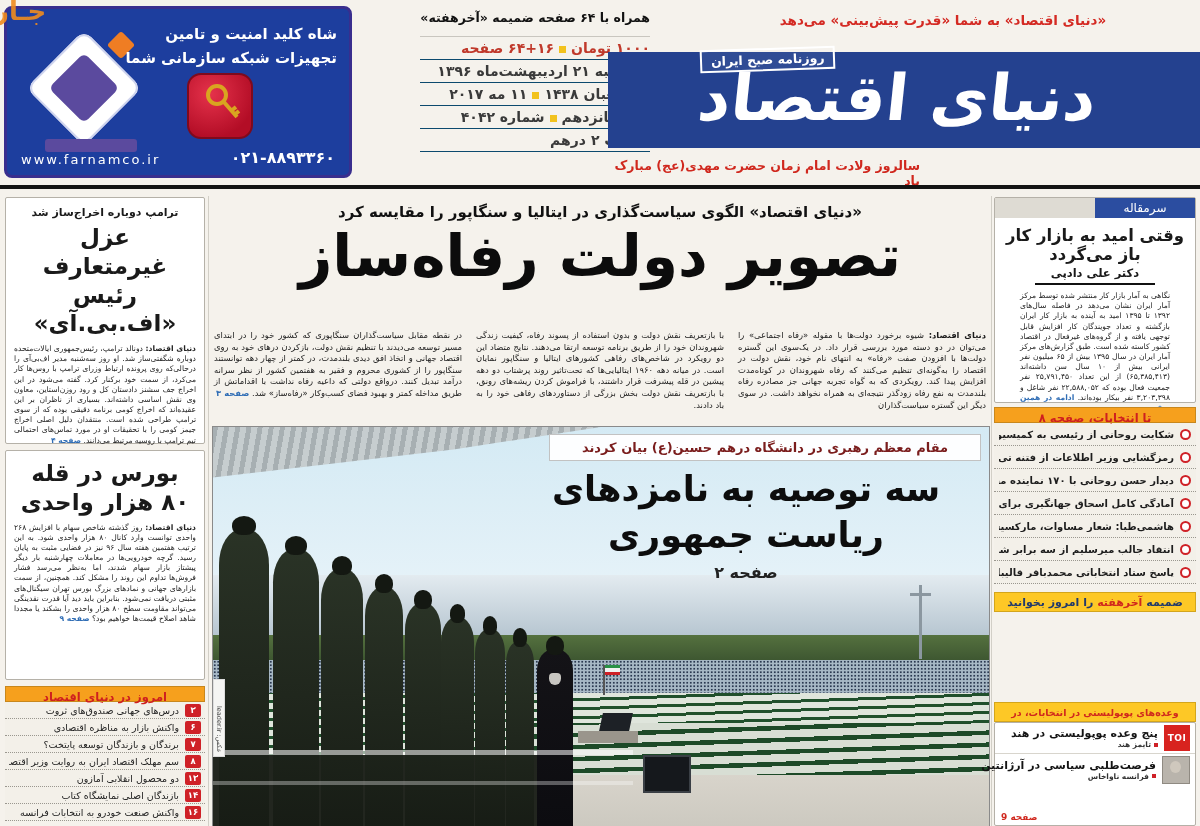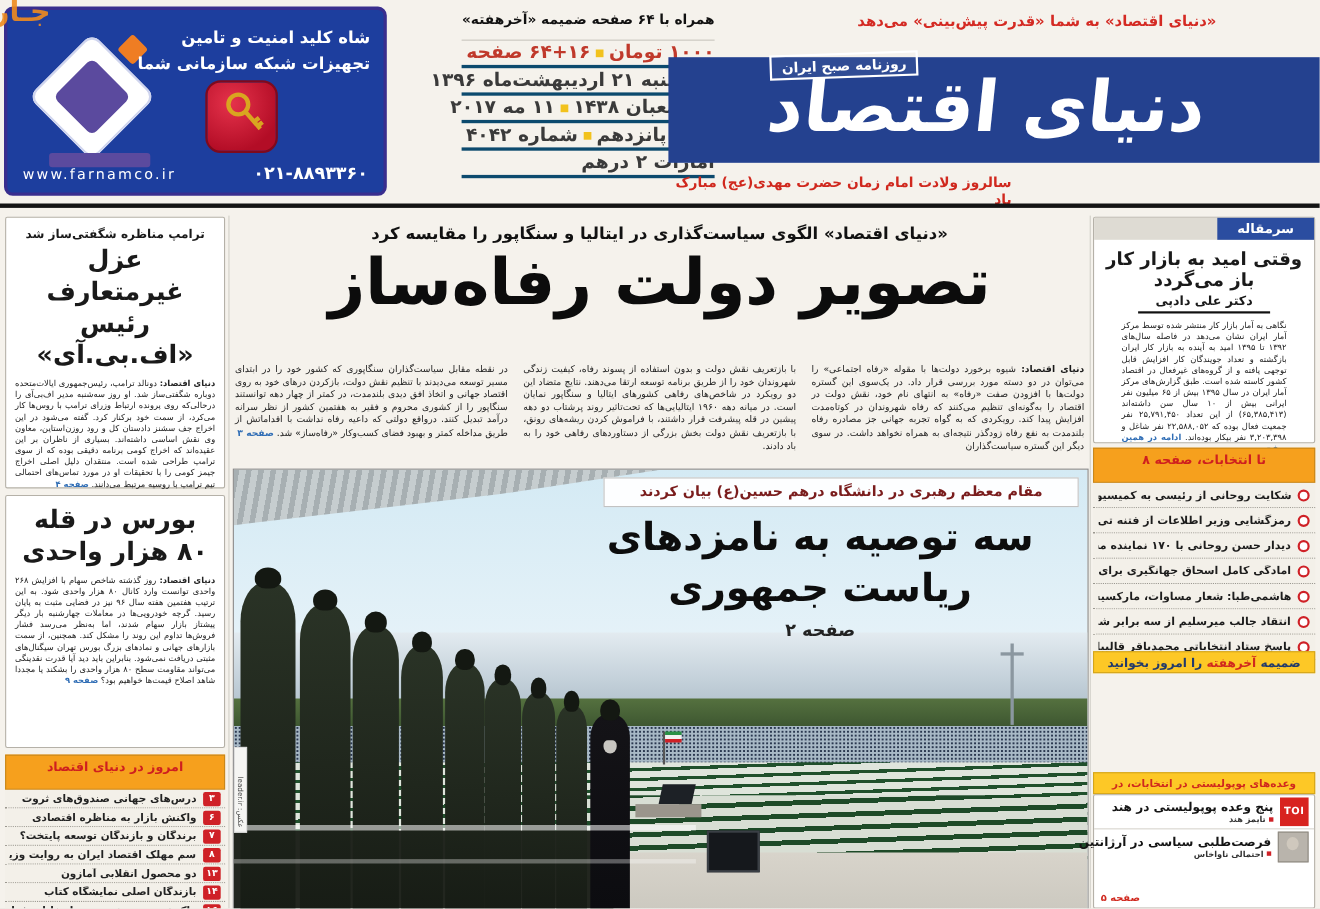--- a/index.html
+++ b/index.html
@@ -23,46 +23,46 @@
   .fword{left:38px;top:130px;width:92px;height:13px;background:#5b4a9e;border-radius:3px;}
   .keyicon{right:96px;top:64px;width:62px;height:62px;border-radius:14px;
            background:radial-gradient(circle at 35% 30%,#e5324b,#b30d26 75%);border:2px solid #7e0a1d;}
   .adline{right:12px;color:#fff;font-size:15px;font-weight:bold;}
   .adphone{right:14px;bottom:8px;color:#fff;font-size:16px;font-weight:bold;direction:ltr;letter-spacing:1px;}
   .adsite{left:14px;bottom:8px;color:#fff;font-size:13px;direction:ltr;letter-spacing:2px;margin-top:16px;}
 
   .info{left:356px;top:8px;width:300px;height:172px;}
   .inote{position:absolute;right:6px;top:2px;font-size:12.5px;font-weight:bold;color:#111;}
   .irows{position:absolute;right:6px;top:28px;width:230px;}
-  .irow{height:22px;line-height:22px;border-bottom:3px solid #0c4a6e;font-size:17px;font-weight:bold;
+  .irow{height:22px;line-height:22px;border-bottom:1px solid #0c4a6e;font-size:14px;font-weight:bold;
         color:#3a3a3a;text-align:right;white-space:nowrap;}
   .irow:first-child{border-top:1px solid #c9c6bf;}
   .ysq{display:inline-block;width:7px;height:7px;background:#f2c21d;margin:0 5px;vertical-align:middle;}
   .num{color:#c0392b;}
   .anniv{left:598px;top:158px;width:322px;text-align:right;font-size:12.5px;font-weight:bold;color:#d0281e;}
 
   .tagline{left:748px;top:12px;width:390px;text-align:center;font-size:13.5px;font-weight:bold;color:#d42a23;}
   .band{left:608px;top:52px;width:592px;height:96px;background:#24418f;}
   .mtitle{position:absolute;left:0;right:14px;top:0;height:96px;line-height:92px;text-align:center;
           color:#fff;font-size:64px;font-weight:bold;transform:skewX(-6deg);white-space:nowrap;}
   .msub{position:absolute;left:92px;top:-4px;border:2px solid #fff;color:#fff;background:rgba(255,255,255,.06);
         font-size:12.5px;font-weight:bold;padding:2px 9px;transform:rotate(-2deg);white-space:nowrap;}
   .blackrule{left:0;top:185px;width:1200px;height:4px;background:#141414;}
 
   
   .lkicker{font-size:11px;font-weight:bold;text-align:center;margin-top:4px;}
   .lhead{font-size:23px;font-weight:bold;text-align:center;line-height:1.25;margin:4px 0 6px;}
   .small-body{font-size:7.6px;line-height:1.34;color:#222;}
-  .striph{height:32px;line-height:20px;text-align:center;background:#f6a01d;color:#cf1f1f;
+  .striph{height:16px;line-height:20px;text-align:center;background:#f6a01d;color:#cf1f1f;
           font-weight:bold;font-size:11.5px;border:1px solid #c8871c;box-sizing:border-box;}
   .trow{display:flex;align-items:center;gap:6px;height:17px;background:#f3f0e9;border-bottom:1px dotted #9a978f;
         padding:0 4px;box-sizing:border-box;}
   .tnum{flex:0 0 16px;height:13px;background:#cf2127;color:#fff;font-size:8.5px;font-weight:bold;
         display:flex;align-items:center;justify-content:center;border-radius:2px;}
-  .ttext{font-size:9.5px;font-weight:bold;color:#222;white-space:nowrap;overflow:hidden;}
+  .ttext{font-size:9.5px;font-weight:normal;color:#222;white-space:nowrap;overflow:hidden;}
 
   
   .ckicker{left:220px;top:203px;width:760px;text-align:center;font-size:15px;font-weight:bold;color:#111;}
   .chead{left:220px;top:222px;width:760px;text-align:center;font-size:58px;font-weight:bold;color:#0c0c0c;
          letter-spacing:-1px;}
   .cbody{left:214px;top:330px;width:772px;display:flex;gap:14px;}
   .ccol{flex:1;font-size:8.4px;line-height:1.38;}
 
   
   .photo{left:212px;top:426px;width:776px;height:400px;border:1px solid #8a8a8a;overflow:hidden;
@@ -97,22 +97,22 @@
            background:rgba(255,255,255,.95);border:1px solid #c2c2c2;color:#7a1d1d;
            font-size:13px;font-weight:bold;}
   .phead{position:absolute;right:18px;top:40px;width:450px;text-align:center;color:#0d0d0d;
          font-size:35px;font-weight:bold;line-height:1.3;}
   .ppage{font-size:16px;font-weight:bold;color:#222;margin-top:5px;}
   .pcredit{position:absolute;left:0;top:252px;height:70px;background:#f5f5f3;border:1px solid #ddd;
            writing-mode:vertical-rl;font-size:6.5px;color:#444;padding:3px 1px;}
 
   
   .tabbar{height:20px;background:#dedbd3;position:relative;}
-  .tab{position:absolute;right:0;top:0;width:88px;height:20px;background:#2b4da0;color:#fff;
-       text-align:center;line-height:20px;font-size:12px;font-weight:bold;}
+  .tab{position:absolute;right:0;top:0;width:100px;height:20px;background:#2b4da0;color:#fff;
+       text-align:center;line-height:20px;font-size:12px;font-weight:normal;}
   .ehead{font-size:16.5px;font-weight:bold;text-align:center;margin:8px 4px 2px;}
   .eauthor{font-size:11.5px;font-weight:bold;text-align:center;border-bottom:2px solid #111;
            width:120px;margin:0 auto 6px;padding-bottom:3px;}
   .erow{display:flex;align-items:center;gap:6px;height:23px;background:#f3f0e9;border-bottom:1px dotted #9a978f;
         padding:0 5px;box-sizing:border-box;}
   .edot{flex:0 0 7px;height:7px;border-radius:50%;background:#fff;border:2px solid #cf2127;}
   .etext{font-size:10px;font-weight:bold;color:#1d1d1d;white-space:nowrap;overflow:hidden;}
   .ystrip{height:20px;line-height:20px;text-align:center;background:#fdc826;font-weight:bold;font-size:11px;
           border:1px solid #d3a51c;box-sizing:border-box;color:#223a6b;}
   .red{color:#d0281e;}
@@ -173,21 +173,21 @@
   <div class="abs band">
     <div class="mtitle">دنیای اقتصاد</div>
     <div class="msub">روزنامه صبح ایران</div>
   </div>
   <div class="abs blackrule"></div>
 
   <div class="vline" style="left:208px;"></div>
   <div class="vline" style="left:991px;"></div>
 
   <div class="abs panel" style="left:5px;top:197px;width:200px;height:247px;padding:4px 8px;">
-    <div class="lkicker">ترامپ مناظره شگفتی‌ساز شد</div>
+    <div class="lkicker">ترامپ دوباره اخراج‌ساز شد</div>
     <div class="lhead">
       <span>عزل غیرمتعارف</span><br>
       <span>رئیس «اف.بی.آی»</span>
     </div>
     <div class="small-body just">
       <span class="b">دنیای اقتصاد:</span>
       <span>دونالد ترامپ، رئیس‌جمهوری ایالات‌متحده دوباره شگفتی‌ساز شد. او روز سه‌شنبه مدیر اف‌بی‌آی را درحالی‌که روی پرونده ارتباط وزرای ترامپ با روس‌ها کار می‌کرد، از سمت خود برکنار کرد. گفته می‌شود در این اخراج جف سشنز دادستان کل و رود روزن‌استاین، معاون وی نقش اساسی داشته‌اند. بسیاری از ناظران بر این عقیده‌اند که اخراج کومی برنامه دقیقی بوده که از سوی ترامپ طراحی شده است. منتقدان دلیل اصلی اخراج جیمز کومی را با تحقیقات او در مورد تماس‌های احتمالی تیم ترامپ با روسیه مرتبط می‌دانند.</span>
       <span class="pagelink">صفحه ۴</span>
     </div>
   </div>
@@ -347,19 +347,19 @@
         <div class="ctitle">پنج وعده پوپولیستی در هند</div>
         <div class="cauthor"><span class="bul"></span><span>تایمز هند</span></div>
       </span>
     </div>
     <div class="crow" style="border-bottom:none;">
       <span class="cthumb">
           <span class="face" style="background:#cfc8bd;"></span>
         </span>
       <span>
         <div class="ctitle">فرصت‌طلبی سیاسی در آرژانتین</div>
-        <div class="cauthor"><span class="bul"></span><span>احتمالی ناواخاس</span></div>
+        <div class="cauthor"><span class="bul"></span><span>فرانسه ناواخاس</span></div>
       </span>
     </div>
-    <div class="abs red b" style="left:6px;bottom:3px;font-size:9px;">صفحه ۵</div>
+    <div class="abs red b" style="left:6px;bottom:3px;font-size:9px;">صفحه 9</div>
   </div>
 
 </div>
 
 </body></html>

